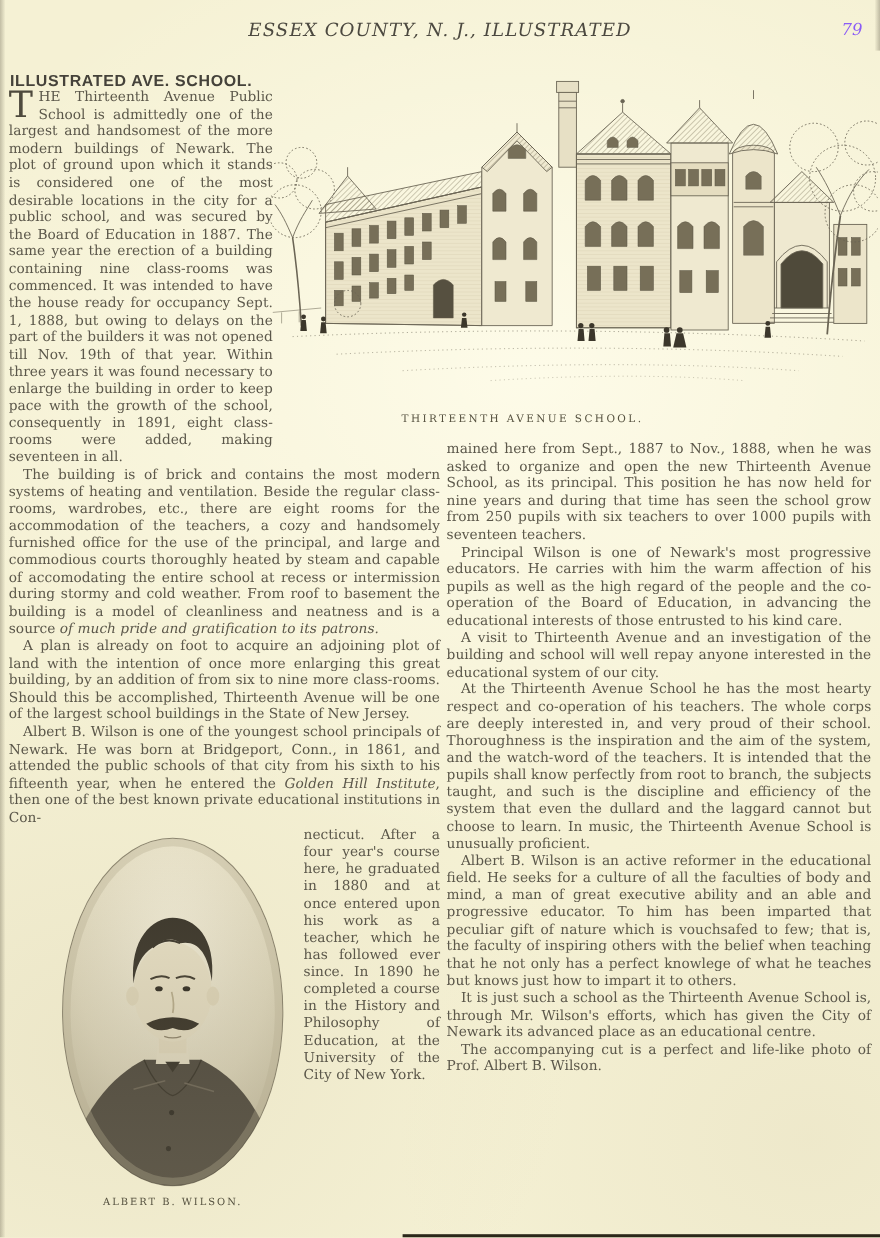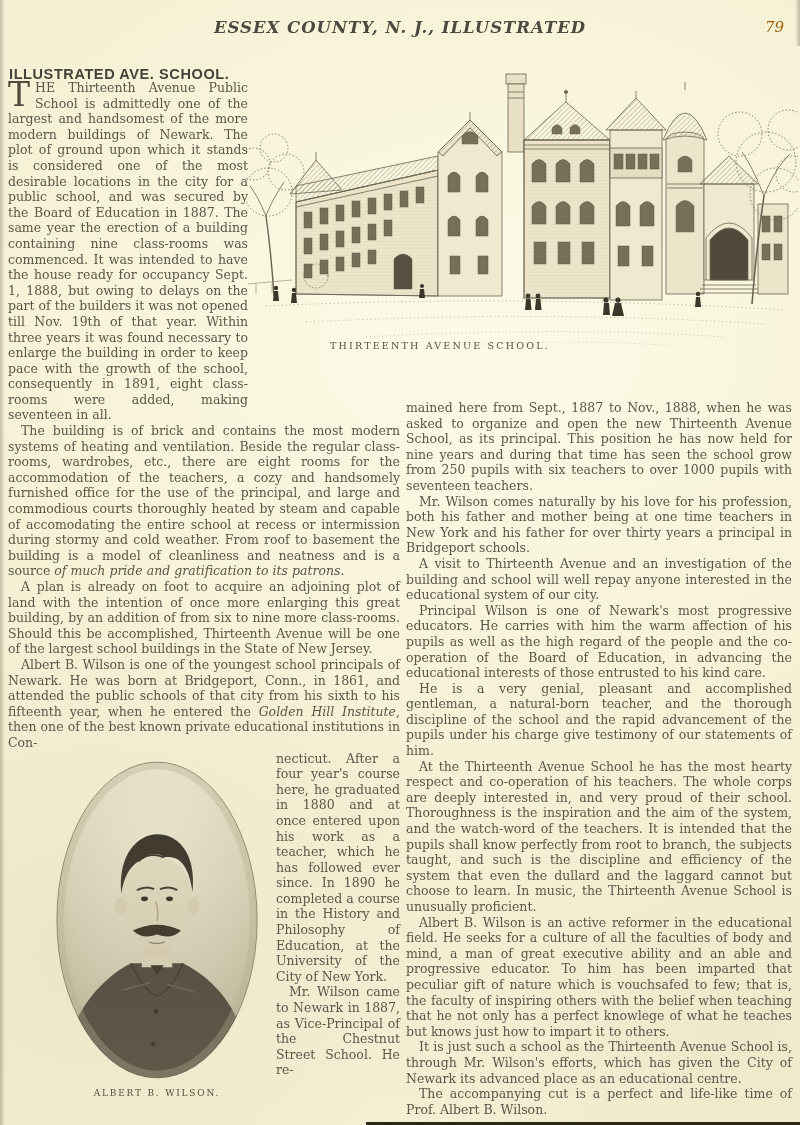--- a/index.html
+++ b/index.html
@@ -13,40 +13,40 @@
     font-family:"DejaVu Serif", serif;
     color:#5b574a;
   }
   .edge-left{position:absolute;left:0;top:0;bottom:0;width:5px;
     background:linear-gradient(to right, rgba(62,56,40,.28), rgba(62,56,40,0));}
   .edge-topright{position:absolute;right:0;top:0;width:5px;height:46px;
     background:linear-gradient(to left, rgba(62,56,40,.3), rgba(62,56,40,0));}
   .edge-bottom{position:absolute;left:366px;right:0;bottom:0;height:3px;background:#2b2719;}
 
   .running-head{position:absolute;top:18px;left:0;width:100%;text-align:center;
-    font-style:italic;font-size:16.5px;letter-spacing:1px;color:#4c4940;font-weight:bold;}
-  .folio{position:absolute;top:18px;right:16px;font-style:italic;font-size:15px;color:#a16207;margin-left:40px;}
+    font-style:italic;font-size:16.5px;letter-spacing:1px;color:#4c4940;}
+  .folio{position:absolute;top:18px;right:16px;font-style:italic;font-size:15px;color:#8b5cf6;margin-left:40px;}
 
   .article-heading{position:absolute;left:9px;top:54px;
     font-family:"Liberation Sans", sans-serif;font-size:14.5px;font-weight:600;
     letter-spacing:.6px;color:#45423a;}
 
   .left-col{position:absolute;left:8px;top:80px;width:392px;
     font-size:12.5px;line-height:15.6px;text-align:justify;}
   .fig-spacer{float:right;width:152px;height:322px;}
   .left-col p{margin:0;}
   .left-col p.indent, .right-col p.indent{text-indent:13px;}
   .dropcap{float:left;font-size:33px;line-height:26px;padding:2px 5px 0 0;color:#4e4a3d;}
 
   .right-col{position:absolute;left:406px;top:400px;width:386px;
     font-size:12.5px;line-height:15.6px;text-align:justify;}
   .right-col p{margin:0;}
 
   .building-fig{position:absolute;left:246px;top:44px;width:552px;height:308px;}
-  .building-caption{position:absolute;left:330px;top:340px;width:290px;text-align:left;
+  .building-caption{position:absolute;left:330px;top:376px;width:290px;text-align:center;
     font-size:9.5px;letter-spacing:2.2px;color:#55513f;}
 
   .portrait-fig{float:left;width:260px;margin:8px 8px 0 0;}
   .portrait-fig svg{display:block;margin-left:46px;}
   .portrait-caption{margin:5px 0 0 46px;width:206px;text-align:center;
     font-size:9px;letter-spacing:1.8px;color:#55513f;}
 
   i{font-style:italic;margin-top:12px;}
 </style>
 </head>
@@ -281,26 +281,23 @@
         <path d="M99,190 q8,3 16,0" stroke="#8d826a" stroke-width="1.2" fill="none"></path>
 
         <rect x="0" y="0" width="214" height="334" fill="url(#pshade)"></rect>
         <ellipse cx="107" cy="167" rx="100" ry="160" fill="none" stroke="#b5ac8f" stroke-width="7" opacity="0.35"></ellipse>
       </g>
     </svg>
     <div class="portrait-caption">ALBERT B. WILSON.</div>
   </div>
 
   <p>necticut. After a four year's course here, he graduated in 1880 and at once entered upon his work as a teacher, which he has followed ever since. In 1890 he completed a course in the History and Philosophy of Education, at the University of the City of New York.</p>
-  <p class="indent">Mr. Wilson came to Newark in 1887, as Vice-Principal of the Chestnut Street School. He re-</p>
 </div>
 
 <div class="right-col">
   <p>mained here from Sept., 1887 to Nov., 1888, when he was asked to organize and open the new Thirteenth Avenue School, as its principal. This position he has now held for nine years and during that time has seen the school grow from 250 pupils with six teachers to over 1000 pupils with seventeen teachers.</p>
-  <p class="indent">Mr. Wilson comes naturally by his love for his profession, both his father and mother being at one time teachers in New York and his father for over thirty years a principal in Bridgeport schools.</p>
+  <p class="indent">Principal Wilson is one of Newark's most progressive educators. He carries with him the warm affection of his pupils as well as the high regard of the people and the co-operation of the Board of Education, in advancing the educational interests of those entrusted to his kind care.</p>
   <p class="indent">A visit to Thirteenth Avenue and an investigation of the building and school will well repay anyone interested in the educational system of our city.</p>
-  <p class="indent">Principal Wilson is one of Newark's most progressive educators. He carries with him the warm affection of his pupils as well as the high regard of the people and the co-operation of the Board of Education, in advancing the educational interests of those entrusted to his kind care.</p>
-  <p class="indent">He is a very genial, pleasant and accomplished gentleman, a natural-born teacher, and the thorough discipline of the school and the rapid advancement of the pupils under his charge give testimony of our statements of him.</p>
   <p class="indent">At the Thirteenth Avenue School he has the most hearty respect and co-operation of his teachers. The whole corps are deeply interested in, and very proud of their school. Thoroughness is the inspiration and the aim of the system, and the watch-word of the teachers. It is intended that the pupils shall know perfectly from root to branch, the subjects taught, and such is the discipline and efficiency of the system that even the dullard and the laggard cannot but choose to learn. In music, the Thirteenth Avenue School is unusually proficient.</p>
   <p class="indent">Albert B. Wilson is an active reformer in the educational field. He seeks for a culture of all the faculties of body and mind, a man of great executive ability and an able and progressive educator. To him has been imparted that peculiar gift of nature which is vouchsafed to few; that is, the faculty of inspiring others with the belief when teaching that he not only has a perfect knowlege of what he teaches but knows just how to impart it to others.</p>
   <p class="indent">It is just such a school as the Thirteenth Avenue School is, through Mr. Wilson's efforts, which has given the City of Newark its advanced place as an educational centre.</p>
-  <p class="indent">The accompanying cut is a perfect and life-like time of Prof. Albert B. Wilson.</p>
+  <p class="indent">The accompanying cut is a perfect and life-like photo of Prof. Albert B. Wilson.</p>
 </div>
 
 </body></html>

